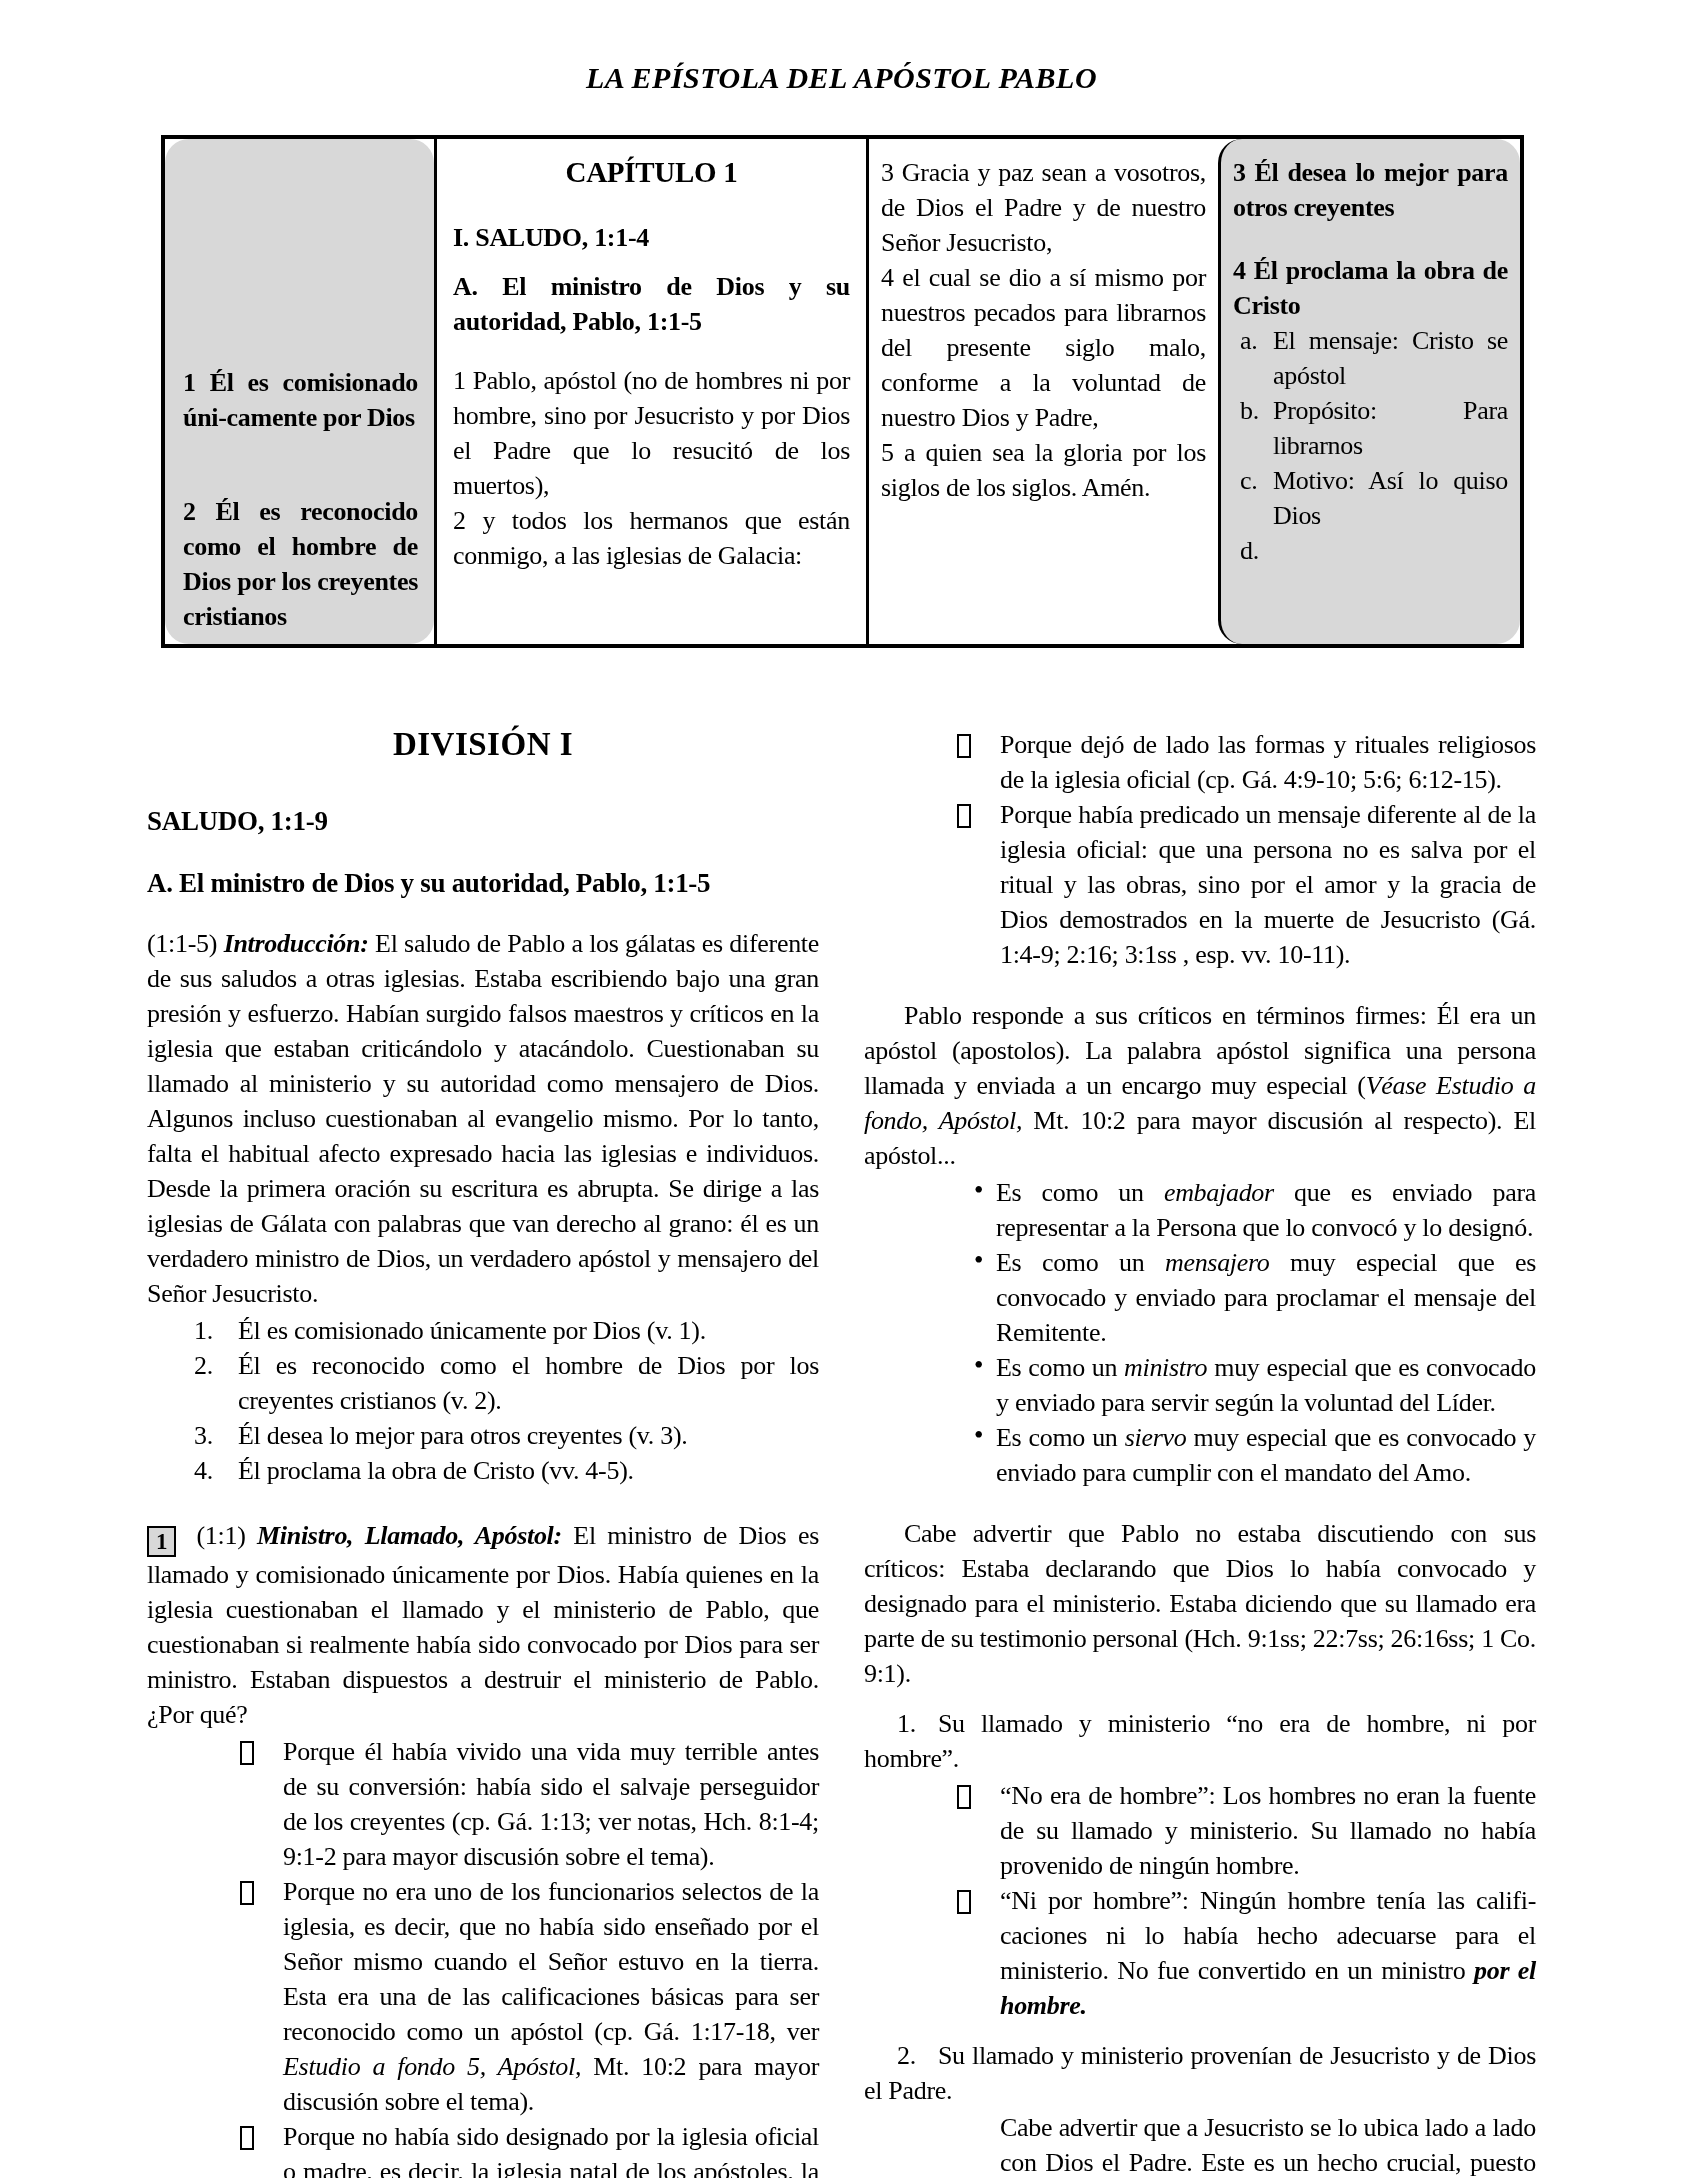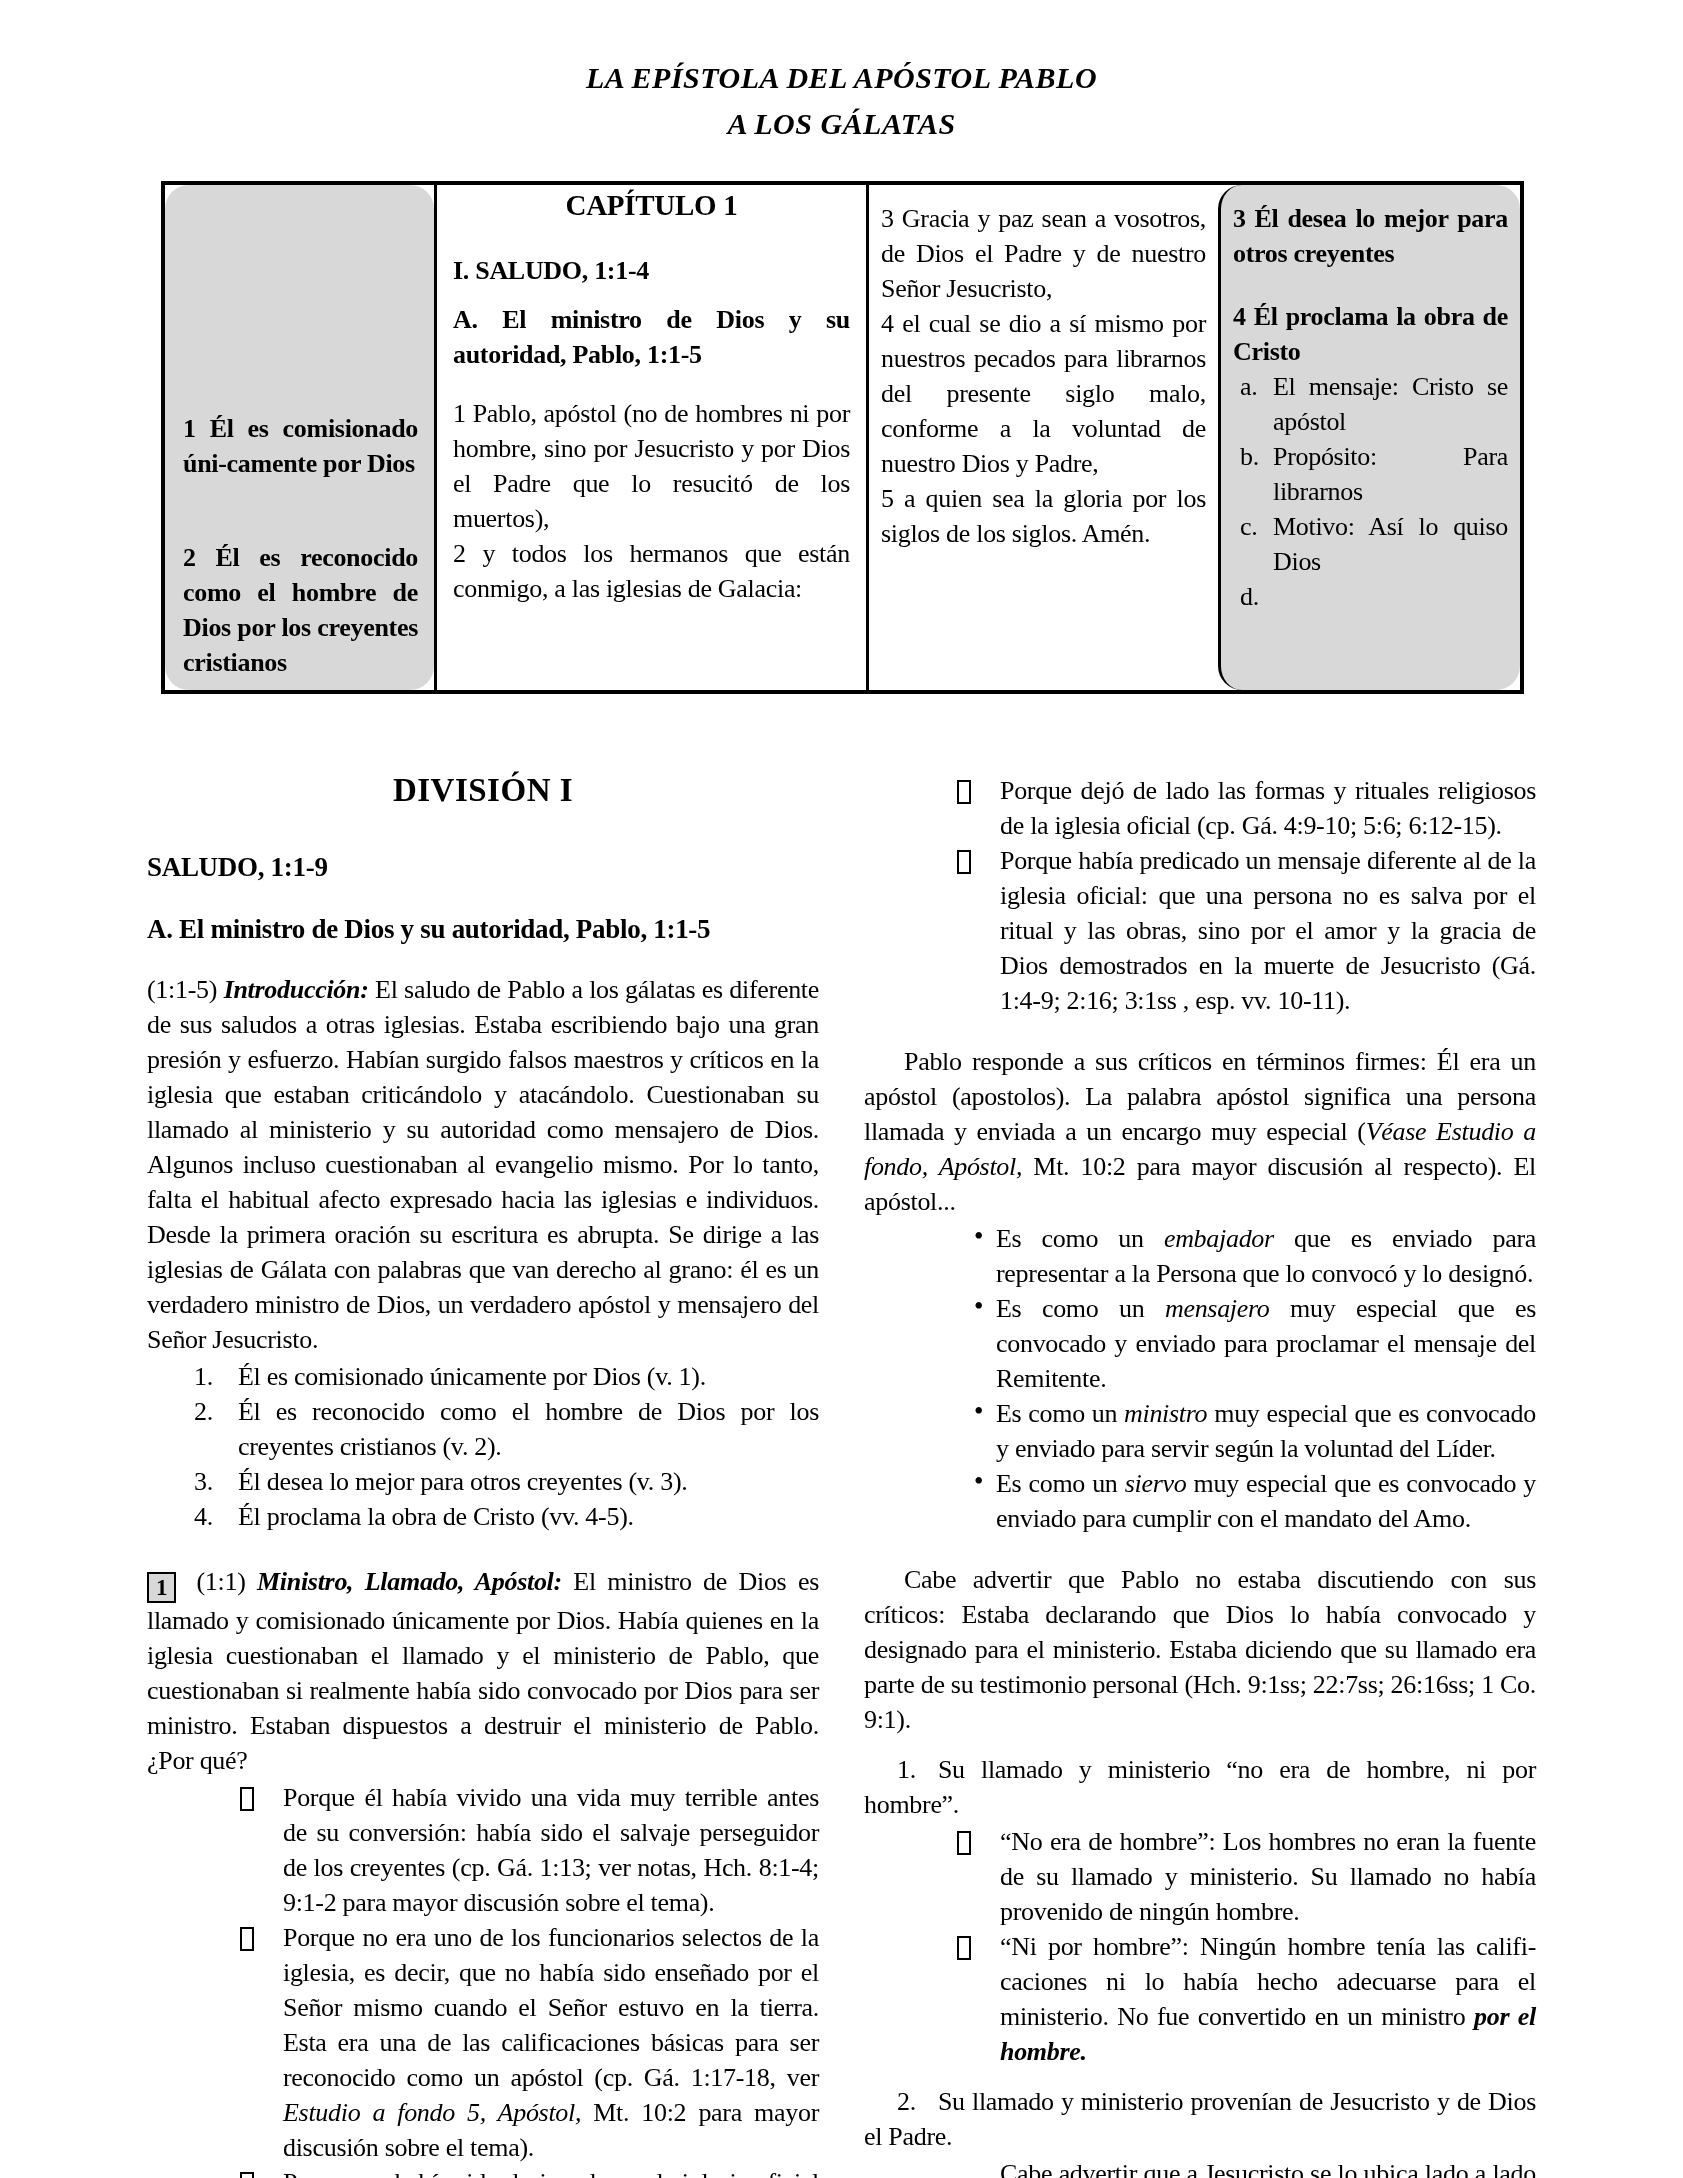--- a/index.html
+++ b/index.html
@@ -20,21 +20,21 @@
     font-size:26px; line-height:35px;
   }
   .cell { box-sizing:border-box; }
   .cell + .cell { border-left:3px solid #000; }
   .gray { background:#d8d8d8;border-radius:24px; }
   .cell p { margin:0; }
   .j { text-align:justify; }
   .b { font-weight:bold; }
   .c1 { padding:226px 16px 10px 18px; }
   .c1 .item2 { margin-top:59px; }
-  .c2 { padding:3px 16px 10px; }
+  .c2 { padding:16px 16px 10px; }
   .chapter { text-align:center; font-weight:bold; font-size:29px; }
   .c2 .h1 { margin-top:30px; font-weight:bold; }
   .c2 .h2 { margin-top:14px; font-weight:bold; text-align:justify; }
   .c2 .verse1 { margin-top:24px; }
   .verse { text-align:justify; }
   .c3 { padding:16px 12px 10px; }
   .c4 { padding:16px 12px 10px; }
   .c4 .p4 { margin-top:28px; }
   .alpha-item { position:relative; padding-left:40px; text-align:justify; }
   .alpha-label { position:absolute; left:7px; }
@@ -66,21 +66,20 @@
   .pnum { margin-right:22px; }
   em { font-style:italic; }
 </style>
 </head>
 <body>
 
 <div class="page">
 
   <header class="doc-title">
     <div>LA EPÍSTOLA DEL APÓSTOL PABLO</div>
-    <div>A LOS GÁLATAS</div>
   </header>
 
   <div class="outline-table">
     <div class="cell gray c1">
       <p class="b j item1">1 Él es comisionado úni-camente por Dios</p>
       <p class="b j item2">2 Él es reconocido como el hombre de Dios por los creyentes cristianos</p>
     </div>
     <div class="cell c2">
       <p class="chapter">CAPÍTULO 1</p>
       <p class="h1">I. SALUDO, 1:1-4</p>

